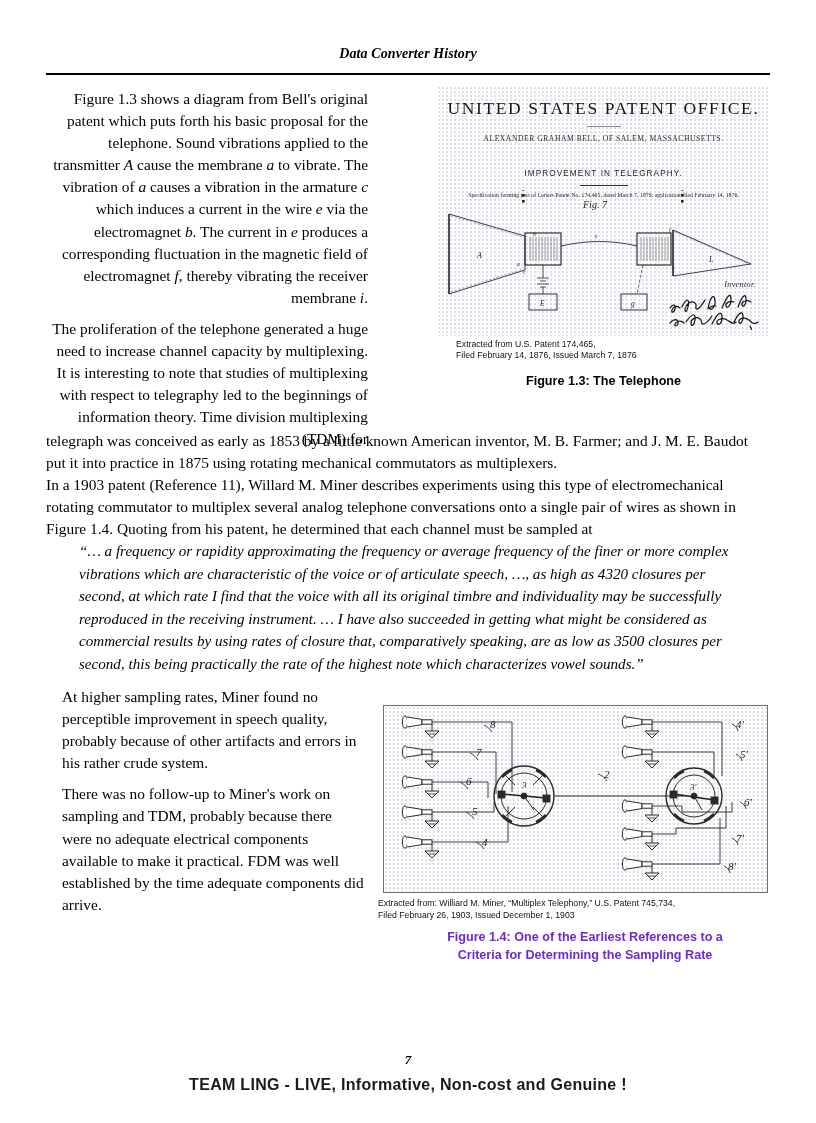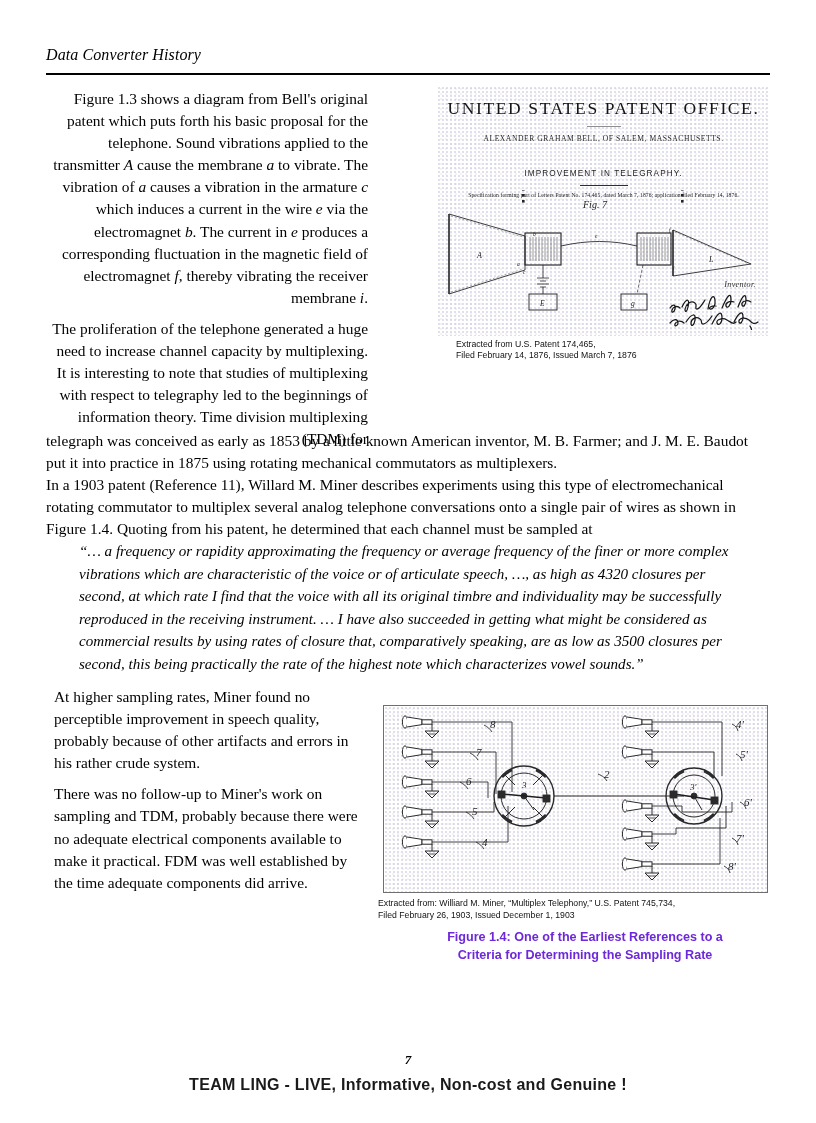--- a/index.html
+++ b/index.html
@@ -22,25 +22,25 @@
     width: 816px;
     height: 1123px;
   }
 
   
   .runhead {
     position: absolute;
     left: 46px;
     top: 46px;
     width: 724px;
-    text-align: left;
+    text-align: center;
     font-family: "Liberation Serif", serif;
-    font-weight: normal;
+    font-weight: bold;
     font-style: italic;
-    font-size: 16px;
+    font-size: 14px;
     letter-spacing: 0.1px;
   }
   .head-rule {
     position: absolute;
     left: 46px;
     top: 73px;
     width: 724px;
     height: 2.4px;
     background: #000;
   }
@@ -78,21 +78,21 @@
   .bq p { margin: 1px; }
 
   .lower-left {
     position: absolute;
     left: 46px;
     top: 686px;
     width: 318px;
     font-size: 15.4px;
     line-height: 22.1px;
   }
-  .lower-left p { margin: 0 0 9px 8px; }
+  .lower-left p { margin: 0 0 9px 16px; }
   .lower-left p:last-child { margin-bottom: 0; }
 
   i.v { font-style: italic; }
 
   
   .fig13 {
     position: absolute;
     left: 437px;
     top: 86px;
     width: 333px;
@@ -385,20 +385,21 @@
         </g>
       </svg>
     </div>
   </div>
 
   <div class="fig13-credit">
     <div>Extracted from   U.S. Patent 174,465,</div>
     <div>Filed February 14, 1876, Issued March 7, 1876</div>
   </div>
 
+  <div class="fig13-caption">Figure 1.3: The Telephone</div>
 
   <div class="fig14">
     <div class="scanbg"></div>
     <svg viewBox="0 0 385 188" width="385" height="188" style="position:absolute;left:0;top:0">
       <defs>
         <g id="horn">
           <ellipse cx="3" cy="0" rx="2.6" ry="6.2" fill="#fff" stroke="#2b2b2b" stroke-width="1"></ellipse>
           <path d="M5 -5 L20 -2.6 L20 2.6 L5 5" fill="#fff" stroke="#2b2b2b" stroke-width="1"></path>
           <rect x="20" y="-2.2" width="10" height="4.4" fill="#fff" stroke="#2b2b2b" stroke-width="1"></rect>
         </g>

